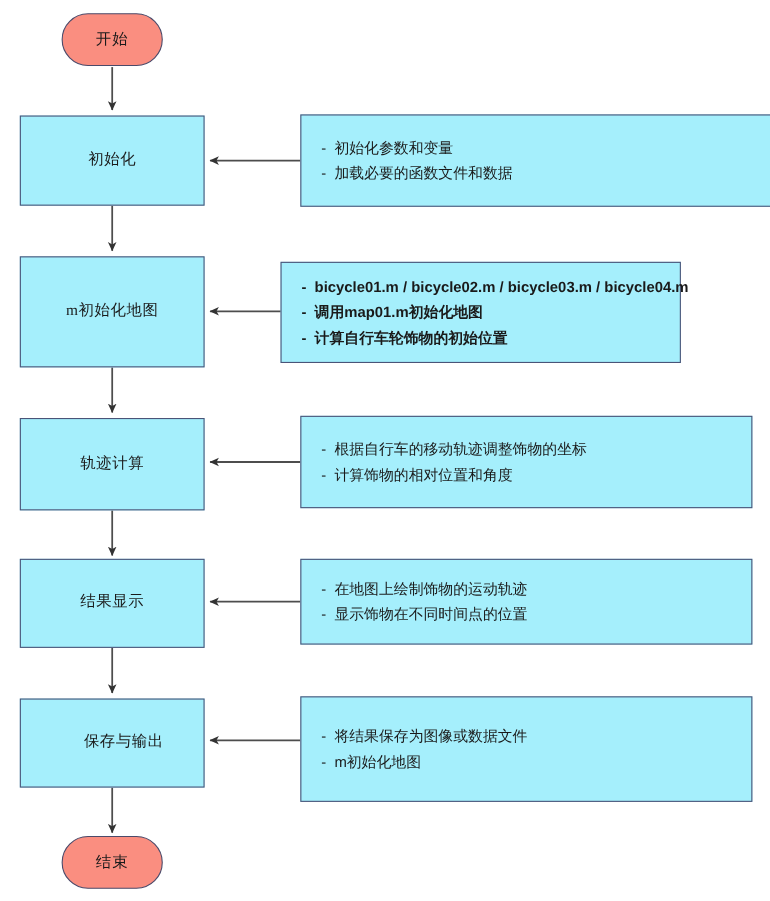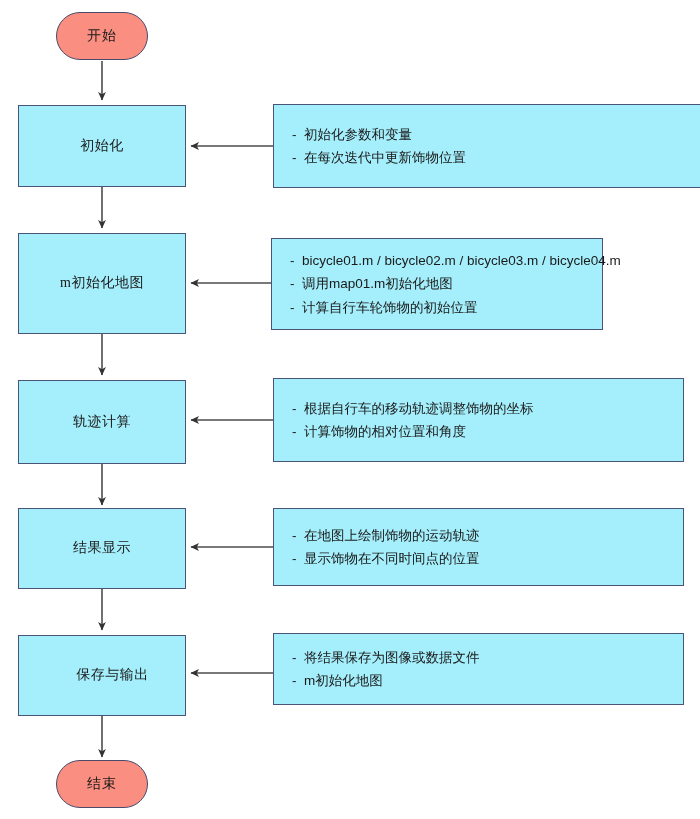--- a/index.html
+++ b/index.html
@@ -117,28 +117,28 @@
   </div>
 
   <div class="node" style="left:18px; top:105px; width:168px; height:82px;">
     <span class="node-label">初始化</span>
   </div>
   <div class="detail" style="left:273px; top:104px; width:487px; height:84px;">
     <div class="detail-line">
       <span class="dash">-</span><span>初始化参数和变量</span>
     </div>
     <div class="detail-line">
-      <span class="dash">-</span><span>在每次迭代中更新饰物位置</span>
+      <span class="dash">-</span><span>加载必要的函数文件和数据</span>
     </div>
   </div>
 
   <div class="node" style="left:18px; top:233px; width:168px; height:101px;">
     <span class="node-label">m初始化地图</span>
   </div>
-  <div class="detail" style="left:271px; top:238px; width:332px; height:92px;">
+  <div class="detail" style="left:255px; top:238px; width:364px; height:92px;font-weight:bold;">
     <div class="detail-line">
       <span class="dash">-</span><span>bicycle01.m / bicycle02.m / bicycle03.m / bicycle04.m</span>
     </div>
     <div class="detail-line">
       <span class="dash">-</span><span>调用map01.m初始化地图</span>
     </div>
     <div class="detail-line">
       <span class="dash">-</span><span>计算自行车轮饰物的初始位置</span>
     </div>
   </div>
@@ -163,21 +163,21 @@
       <span class="dash">-</span><span>在地图上绘制饰物的运动轨迹</span>
     </div>
     <div class="detail-line">
       <span class="dash">-</span><span>显示饰物在不同时间点的位置</span>
     </div>
   </div>
 
   <div class="node" style="left:18px; top:635px; width:168px; height:81px;padding-left:21px;">
     <span class="node-label">保存与输出</span>
   </div>
-  <div class="detail" style="left:273px; top:633px; width:411px; height:72px;">
+  <div class="detail" style="left:273px; top:633px; width:411px; height:96px;">
     <div class="detail-line">
       <span class="dash">-</span><span>将结果保存为图像或数据文件</span>
     </div>
     <div class="detail-line">
       <span class="dash">-</span><span>m初始化地图</span>
     </div>
   </div>
 
   <div class="terminator" style="left:56px; top:760px; width:92px; height:48px;">
     <span class="node-label">结束</span>

